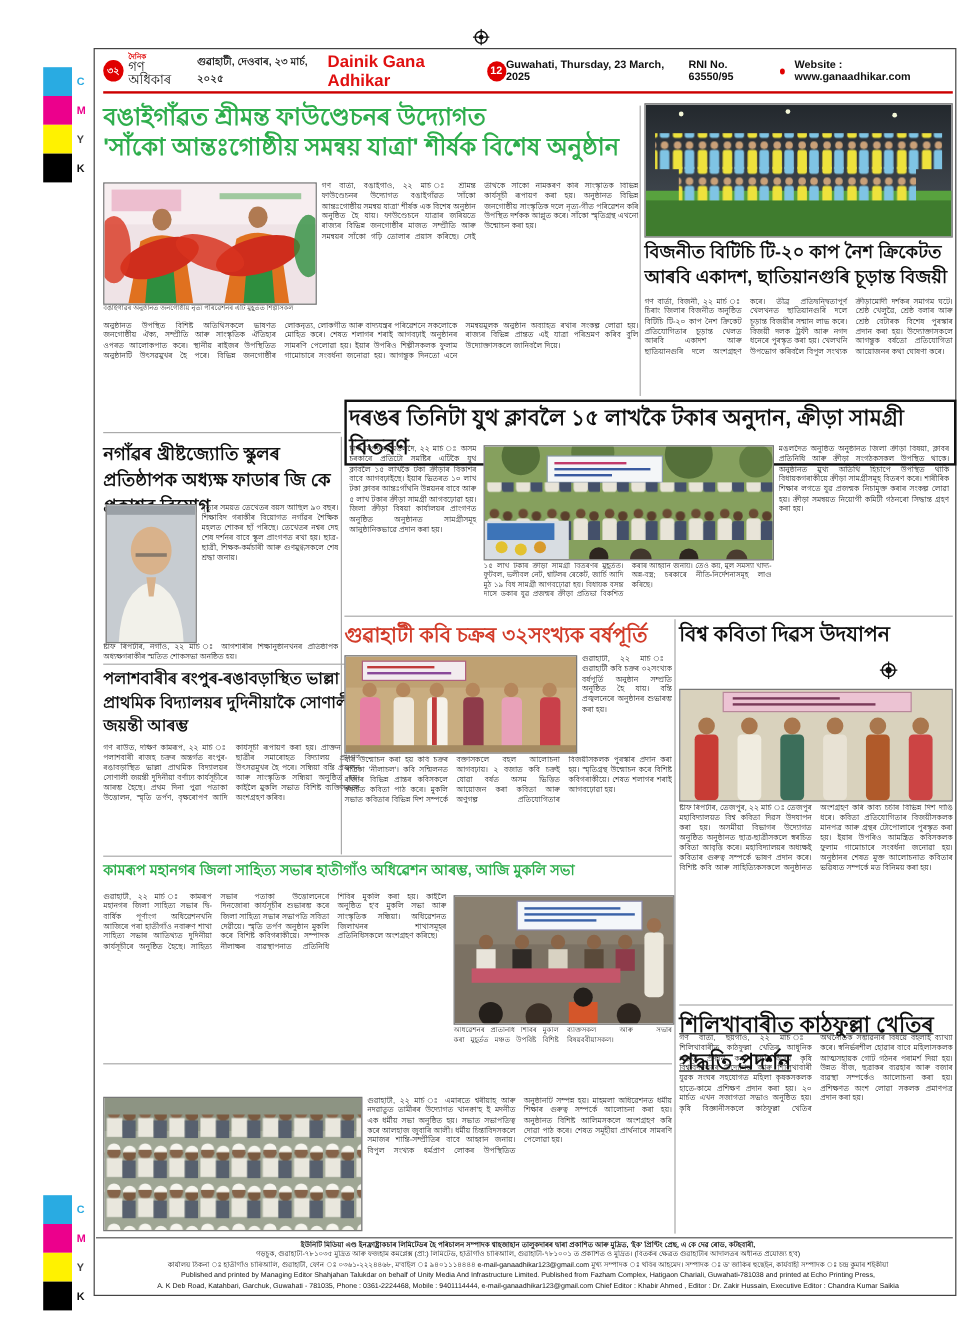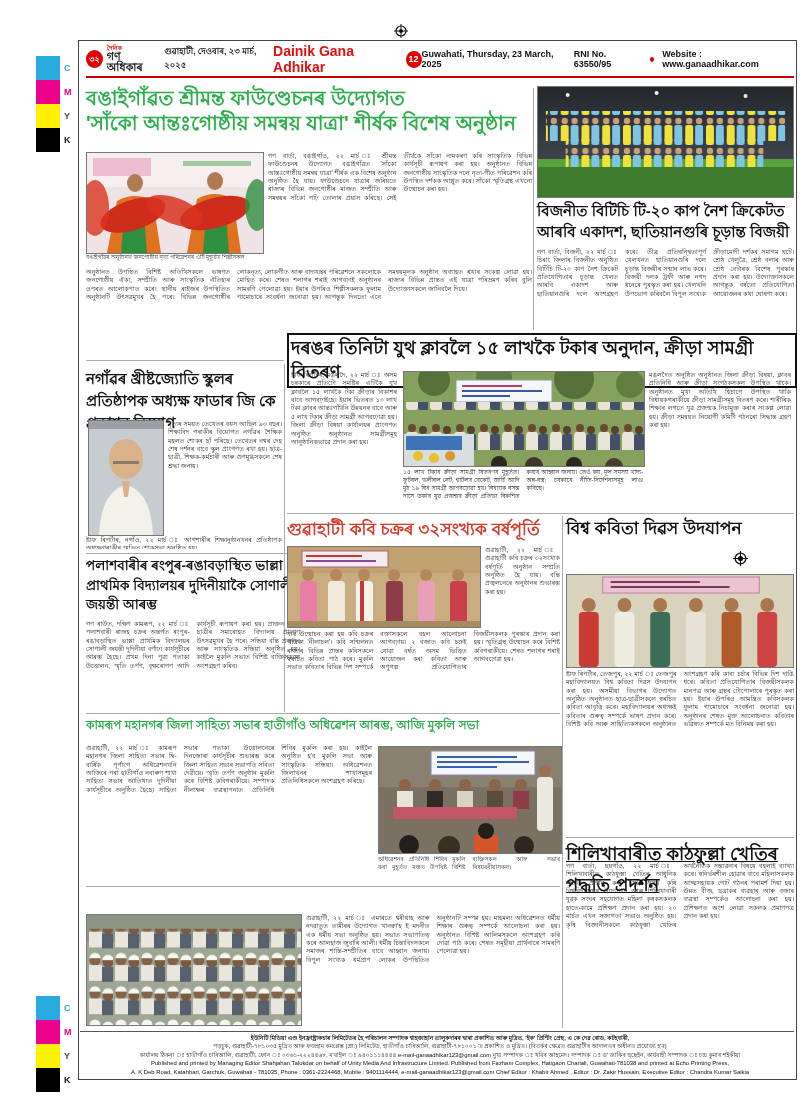--- a/index.html
+++ b/index.html
@@ -81,21 +81,21 @@
       </div>
   </div>
 
   <div class="abs frame" style="left:78px;top:40px;width:717px;height:1038px;"></div>
 
   <div class="abs" style="left:86px;top:44px;width:706px;height:30px;display:flex;align-items:center;justify-content:space-between;">
     <div style="display:flex;align-items:center;gap:4px;">
       <div style="width:18px;height:18px;border-radius:50%;background:#e00000;color:#fff;font-size:8px;font-weight:bold;display:flex;align-items:center;justify-content:center;">৩২</div>
       <div style="line-height:1;">
         <div style="font-size:6px;color:#e00000;font-weight:bold;">দৈনিক</div>
-        <div style="font-size:11px;font-weight:bold;color:#111;">গণ অধিকাৰ</div>
+        <div style="font-size:11px;font-weight:normal;color:#111;">গণ অধিকাৰ</div>
       </div>
       <div style="font-size:8.5px;font-weight:bold;color:#222;margin-left:4px;">গুৱাহাটী, দেওবাৰ, ২৩ মাৰ্চ, ২০২৫</div>
     </div>
     <div style="display:flex;align-items:center;gap:5px;">
       <div style="font-size:14px;font-weight:bold;color:#e01010;">Dainik Gana Adhikar</div>
       <div style="width:17px;height:17px;border-radius:50%;background:#e00000;color:#fff;font-size:9px;font-weight:bold;display:flex;align-items:center;justify-content:center;">12</div>
     </div>
     <div style="display:flex;align-items:center;gap:8px;">
       <div class="hdr-bold">Guwahati,  Thursday, 23 March, 2025</div>
       <div class="hdr-bold">RNI No. 63550/95</div>

